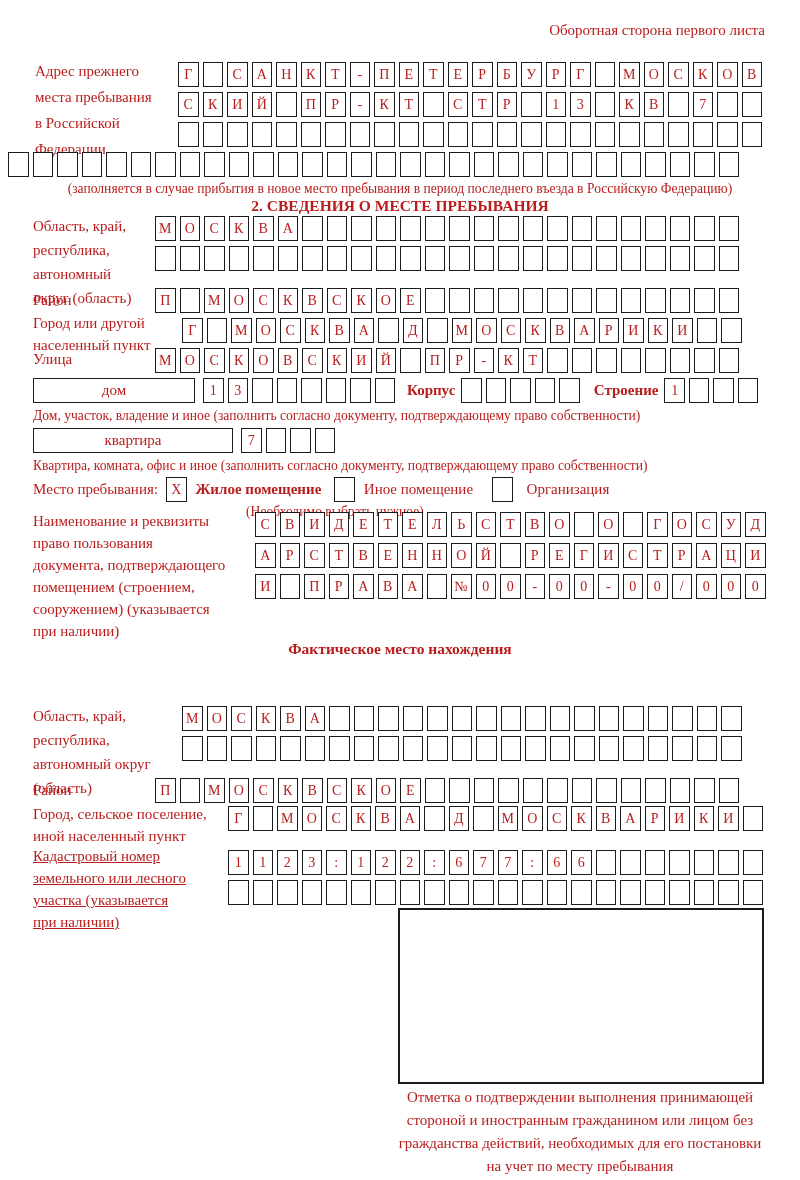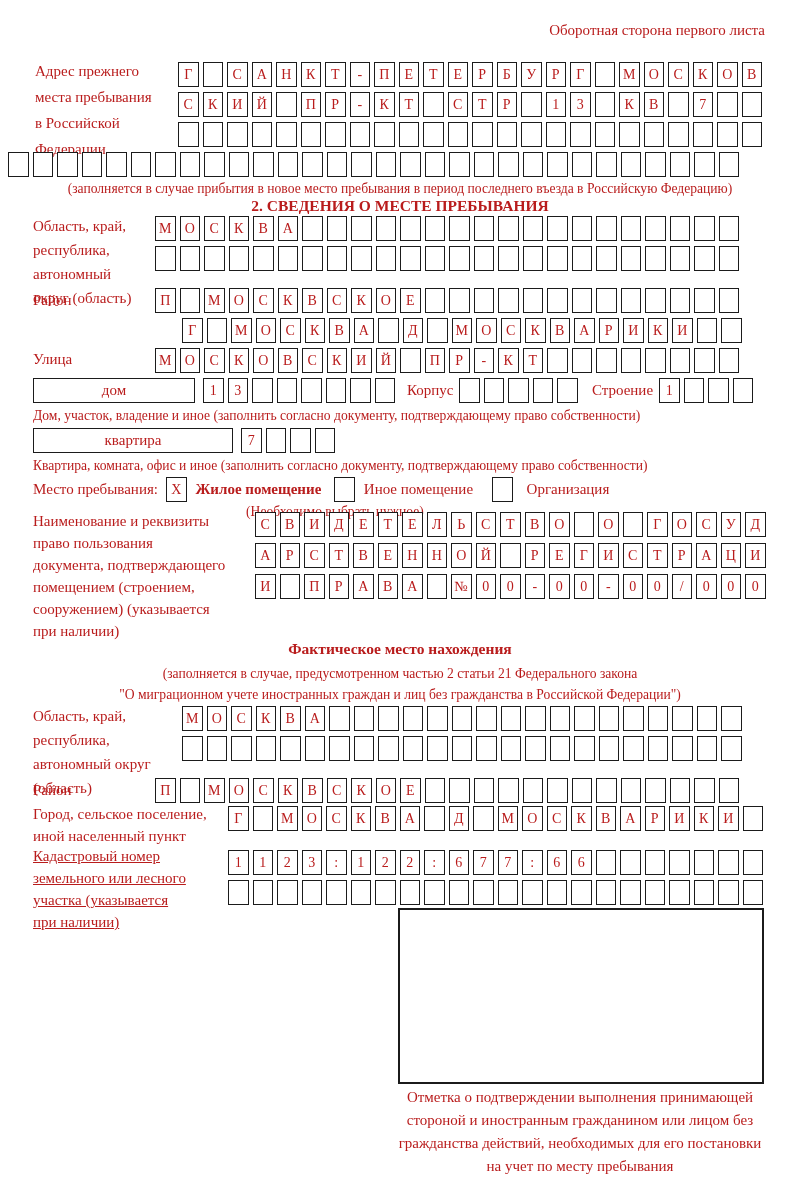--- a/index.html
+++ b/index.html
@@ -16,21 +16,21 @@
   .lh24 div{line-height:24px;}
   .lh22 div{line-height:22px;}
   .lh23 div{line-height:23px;}
   .lh21 div{line-height:21px;}
   .note{font-size:13.6px;}
   .center{text-align:center;}
   .right{text-align:right;}
   .hdr{font-weight:bold;font-size:15.5px;text-align:center;}
   .wbox{border:1.5px solid #1b1b1b;height:25px;box-sizing:border-box;display:flex;
         align-items:center;justify-content:center;font-size:15px;background:#fff;}
-  .inl{font-size:15px;display:flex;align-items:center;}
+  .inl{font-size:15px;display:flex;align-items:center;font-weight:bold;}
   .stamp{border:2px solid #1b1b1b;background:#fff;}
 </style>
 </head>
 <body>
 
 <div class="page">
 
   <div class="abs lbl right" style="left:365px;top:22px;width:400px;">Оборотная сторона первого листа</div>
 
   <div class="abs lbl lh26" style="left:35px;top:58px;width:145px;">
@@ -233,20 +233,24 @@
       <span class="cbox"></span>
       <span class="cbox"></span>
       <span class="cbox"></span>
       <span class="cbox"></span>
       <span class="cbox"></span>
       <span class="cbox"></span>
       <span class="cbox"></span>
       <span class="cbox"></span>
     </div>
 
+  <div class="abs lbl lh22" style="left:33px;top:312px;width:150px;">
+      <div>Город или другой</div>
+      <div>населенный пункт</div>
+    </div>
   <div class="abs boxrow" style="left:182px;top:318px;">
       <span class="cbox">Г</span>
       <span class="cbox"></span>
       <span class="cbox">М</span>
       <span class="cbox">О</span>
       <span class="cbox">С</span>
       <span class="cbox">К</span>
       <span class="cbox">В</span>
       <span class="cbox">А</span>
       <span class="cbox"></span>
@@ -424,24 +428,20 @@
       <span class="cbox">-</span>
       <span class="cbox">0</span>
       <span class="cbox">0</span>
       <span class="cbox">/</span>
       <span class="cbox">0</span>
       <span class="cbox">0</span>
       <span class="cbox">0</span>
     </div>
 
   <div class="abs hdr" style="left:0;top:640px;width:800px;">Фактическое место нахождения</div>
-  <div class="abs note center lh21" style="left:0;top:663px;width:800px;">
-      <div>(заполняется в случае, предусмотренном частью 2 статьи 21 Федерального закона</div>
-      <div>"О миграционном учете иностранных граждан и лиц без гражданства в Российской Федерации")</div>
-    </div>
 
   <div class="abs lbl lh24" style="left:33px;top:704px;width:150px;">
       <div>Область, край,</div>
       <div>республика,</div>
       <div>автономный округ</div>
       <div>(область)</div>
     </div>
   <div class="abs boxrow" style="left:182px;top:706px;">
       <span class="cbox">М</span>
       <span class="cbox">О</span>

